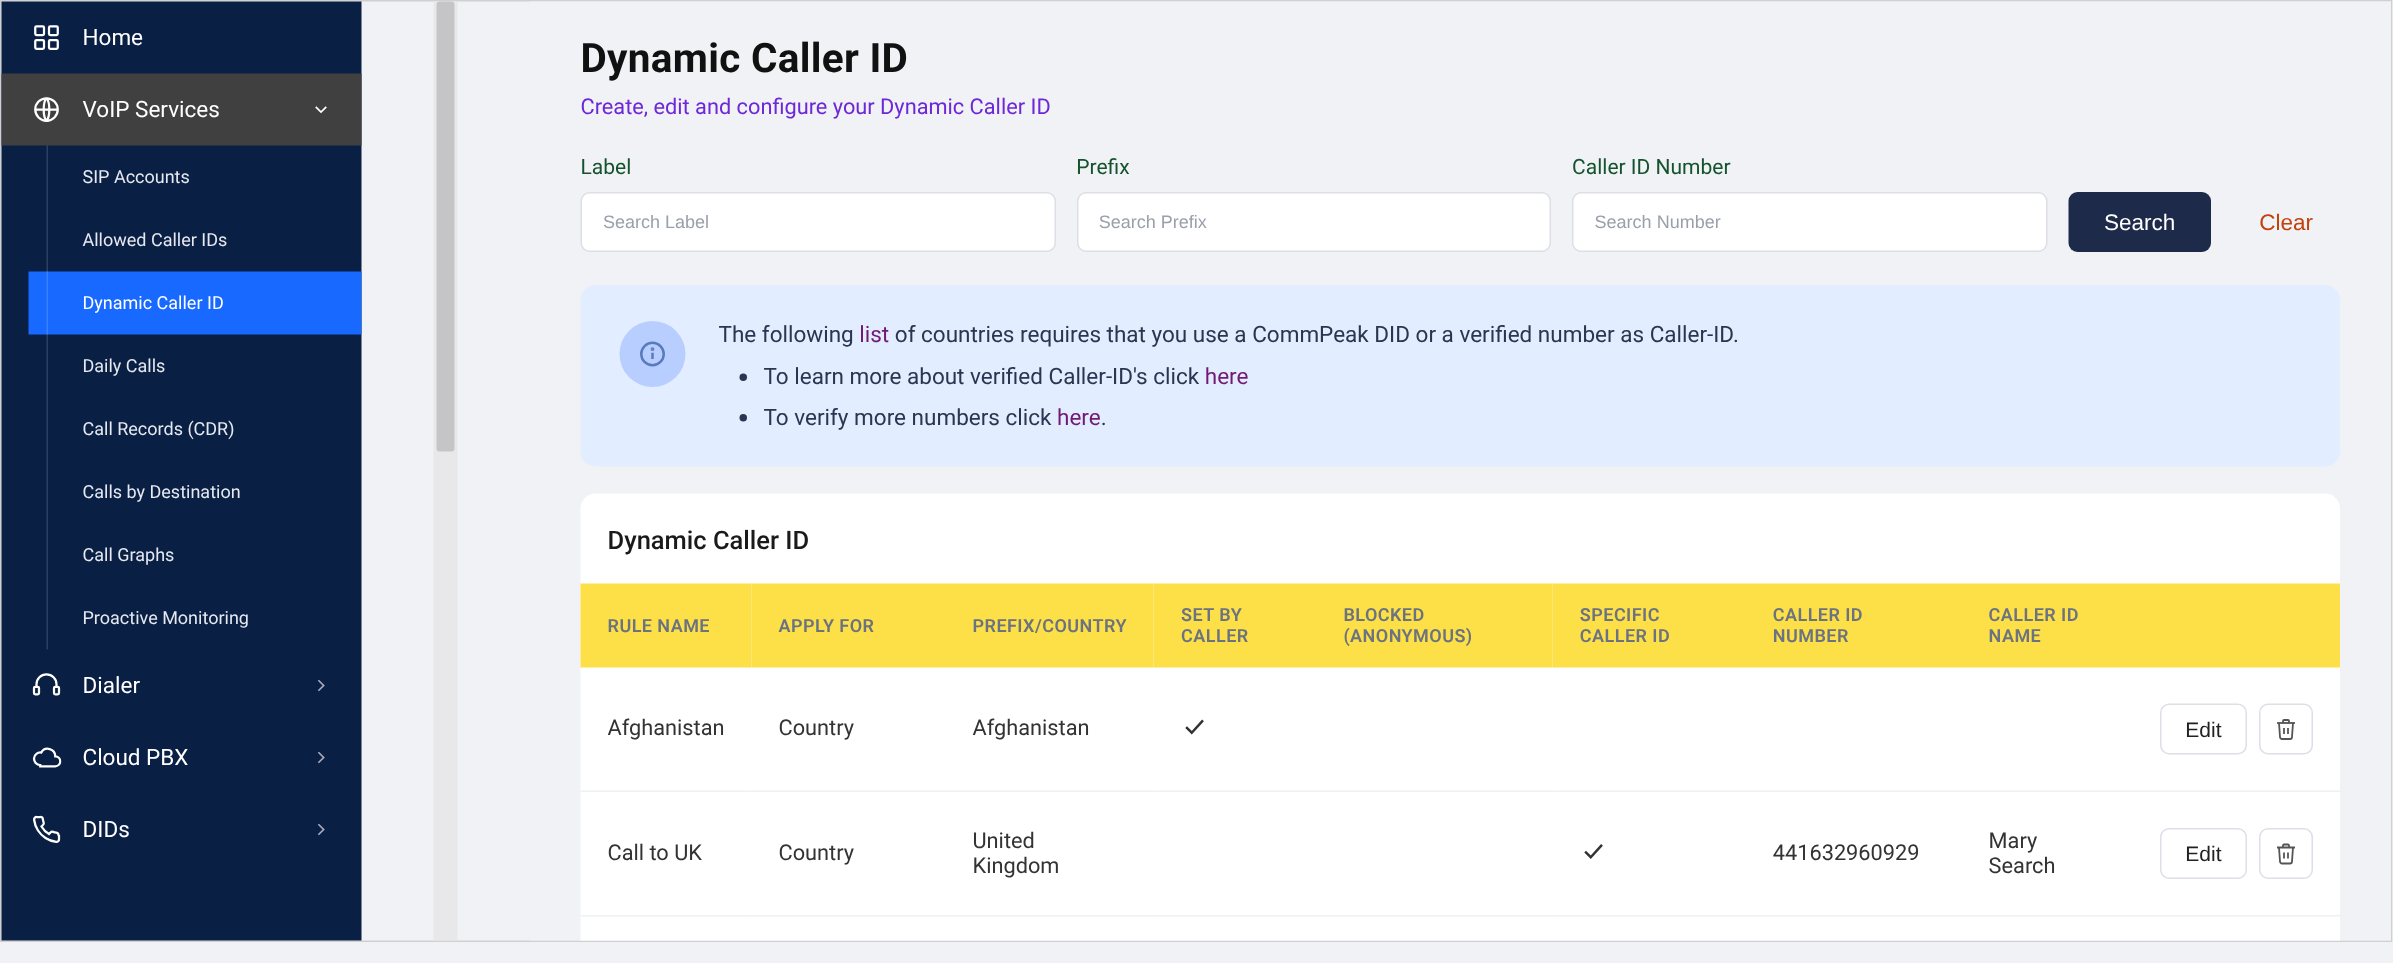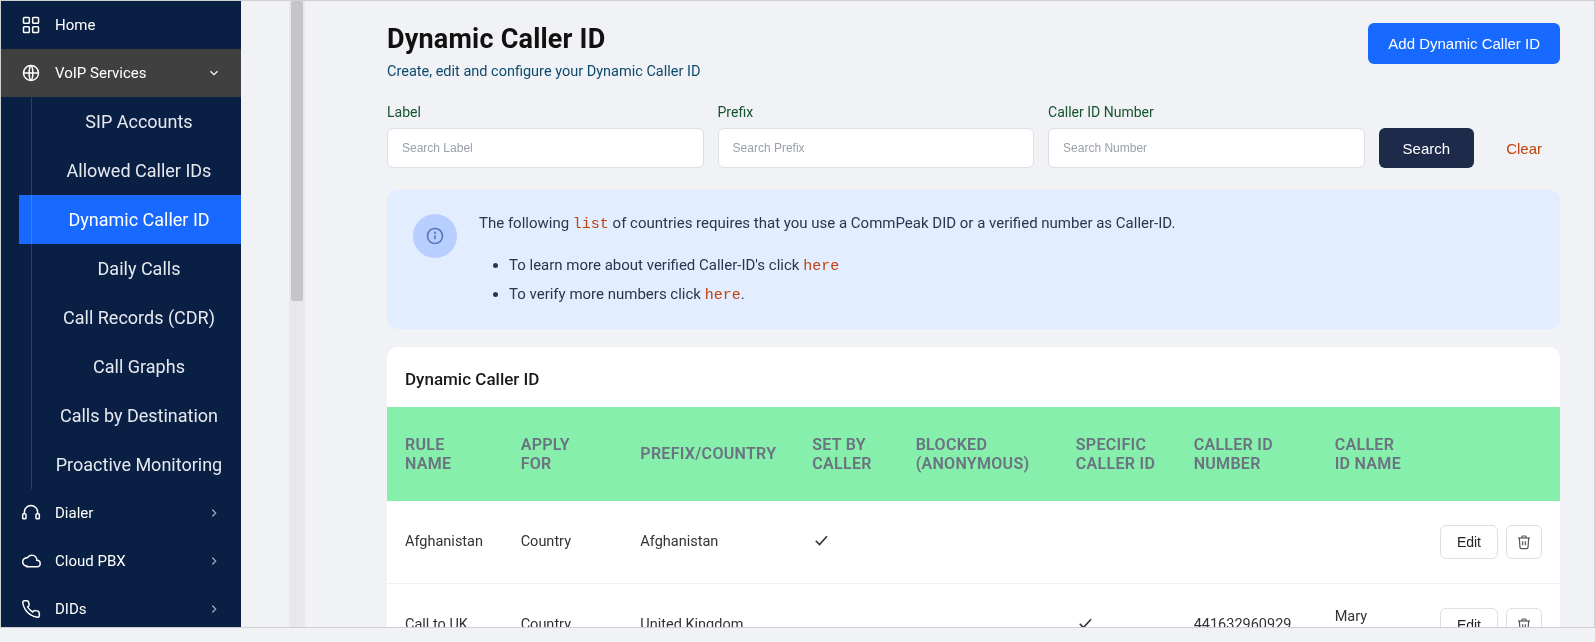--- a/index.html
+++ b/index.html
@@ -64,24 +64,23 @@
     content: "";
     position: absolute;
     left: 30px;
     top: 0;
     bottom: 0;
     width: 1px;
     background: rgba(255,255,255,0.15);
   }
   .sub-item {
     padding: 14px 18px 14px 36px;
-    font-size: 18px;
+    font-size: 12px;
     color: #e6e9f0;
     cursor: pointer;
-    text-align: center;
   }
   .sub-item.active {
     background: #1769ff;
     color: #fff;
   }
   
   .scroll-strip {
     width: 16px;
     background: #e8e8ea;
     position: relative;
@@ -110,21 +109,21 @@
   }
   .page-title {
     font-size: 27px;
     font-weight: 700;
     color: #111;
     letter-spacing: 0.2px;
   }
   .page-sub {
     margin-top: 8px;
     font-size: 14.5px;
-    color: #0c4a6e;
+    color: #6d28d9;
   }
   .btn-primary {
     background: #1769ff;
     color: #fff;
     border: none;
     border-radius: 6px;
     padding: 12px 20px;
     font-size: 15px;
     font-weight: 500;
     cursor: pointer;
@@ -180,46 +179,46 @@
   .banner-icon {
     width: 44px; height: 44px;
     border-radius: 50%;
     background: #b7ceff;
     display: flex; align-items:center; justify-content:center;
     flex-shrink:0;
     margin-top: 4px;
   }
   .banner-icon svg { width:20px; height:20px; stroke:#4a6; stroke:#5a7abf; fill:none; stroke-width:2;}
   .banner-body { color:#2a3550; font-size:15px; line-height:1.75; }
-  .banner-body a { color:#c2410c; text-decoration:none;font-family:Liberation Mono, monospace; }
-  .banner-body ul { margin-top:14px; padding-left:30px; }
+  .banner-body a { color:#701a75; text-decoration:none; }
+  .banner-body ul { margin-top:2px; padding-left:30px; }
   
   .card {
     background:#fff;
     border-radius:10px;
     margin-top:18px;
     padding-top: 18px;
   }
   .card-title {
     font-size: 17px;
     font-weight: 500;
     padding: 4px 18px 18px 18px;
   }
   table {
     width: 100%;
     border-collapse: collapse;
   }
   thead th {
-    background:#86efac;
+    background:#fde047;
     text-align:left;
-    font-size:16px;
+    font-size:12px;
     letter-spacing:0.3px;
     color:#6b7280;
     font-weight:600;
-    padding:28px 18px;
+    padding:14px 18px;
   }
   tbody td {
     padding: 24px 18px;
     border-bottom: 1px solid #eef0f3;
     color:#333;
     font-size:14.5px;
     vertical-align: middle;
   }
   .check svg { width:18px; height:18px; stroke:#333; fill:none; stroke-width:2.2; }
   .row-actions { display:flex; gap:8px; justify-content:flex-end; }
@@ -272,22 +271,22 @@
             <polyline points="6 9 12 15 18 9"></polyline>
           </svg>
       </span>
     </div>
     <div class="sub-list">
       <div class="sub-item"><span>SIP Accounts</span></div>
       <div class="sub-item"><span>Allowed Caller IDs</span></div>
       <div class="sub-item active"><span>Dynamic Caller ID</span></div>
       <div class="sub-item"><span>Daily Calls</span></div>
       <div class="sub-item"><span>Call Records (CDR)</span></div>
+      <div class="sub-item"><span>Calls by Destination</span></div>
       <div class="sub-item"><span>Call Graphs</span></div>
-      <div class="sub-item"><span>Calls by Destination</span></div>
       <div class="sub-item"><span>Proactive Monitoring</span></div>
     </div>
     <div class="side-item">
       <span class="side-icon">
         <svg viewBox="0 0 24 24">
             <path d="M4 13v-2a8 8 0 0 1 16 0v2"></path>
             <rect x="2" y="13" width="4" height="6" rx="1"></rect>
             <rect x="18" y="13" width="4" height="6" rx="1"></rect>
           </svg>
       </span>
@@ -329,21 +328,20 @@
   <div class="scroll-strip">
     <div class="scroll-thumb"></div>
   </div>
 
   <main class="main">
     <div class="page-head">
       <div>
         <h1 class="page-title">Dynamic Caller ID</h1>
         <p class="page-sub">Create, edit and configure your Dynamic Caller ID</p>
       </div>
-      <button class="btn-primary">Add Dynamic Caller ID</button>
     </div>
 
     <div class="filters">
       <div class="filter-col" style="flex:1">
         <label>Label</label>
         <input type="text" placeholder="Search Label" style="">
       </div>
       <div class="filter-col" style="flex:1">
         <label>Prefix</label>
         <input type="text" placeholder="Search Prefix" style="">

